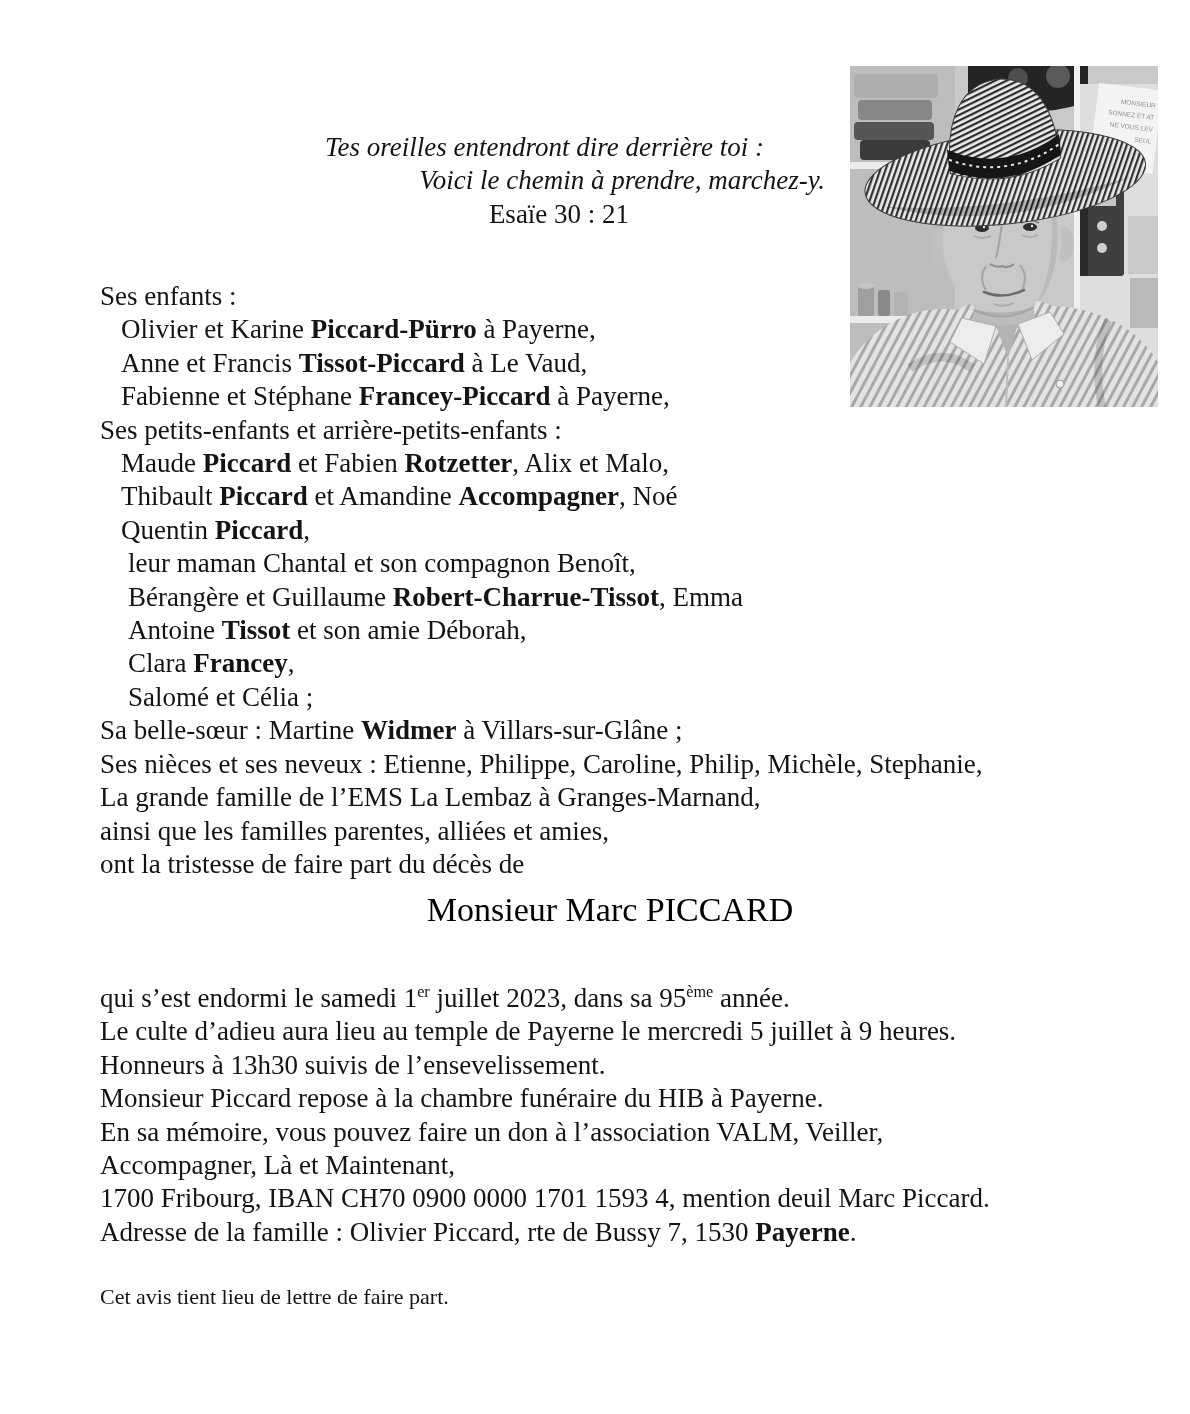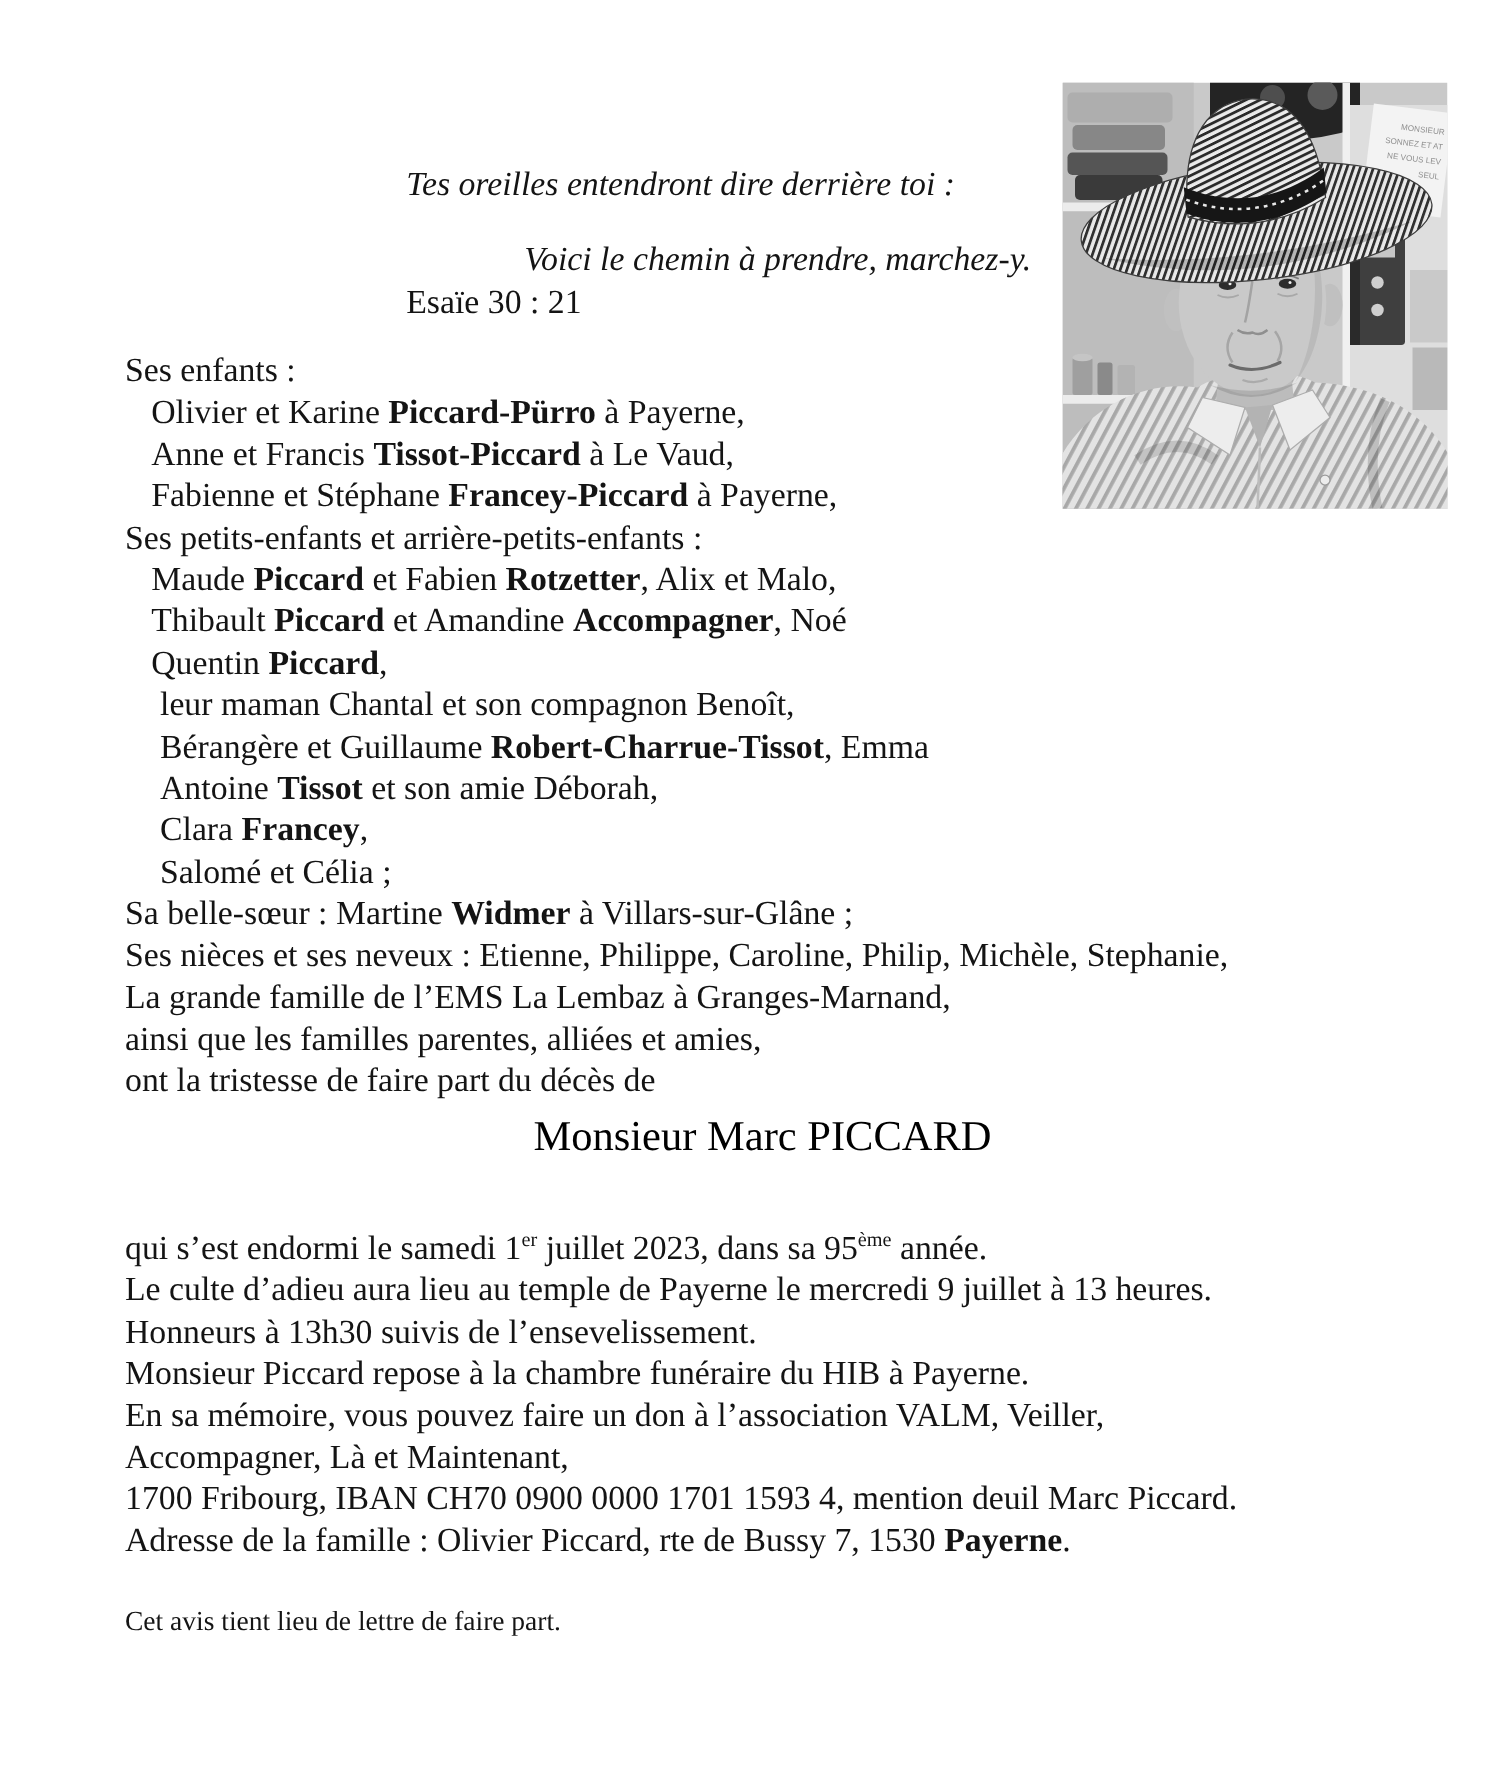--- a/index.html
+++ b/index.html
@@ -7,22 +7,22 @@
   .page{position:relative;width:1190px;height:1414px;background:#ffffff;overflow:hidden;}
 
   .tline{white-space:nowrap;font-size:27px;line-height:33.4px;}
   .tline .b{font-weight:bold;margin-top:40px;}
   .tline sup{font-size:0.6em;line-height:0;vertical-align:super;}
   .ind1{padding-left:21px;}
   .ind2{padding-left:28px;}
 
   .quote{position:absolute;left:325px;top:131px;width:500px;font-size:27px;line-height:33.4px;font-style:italic;}
   .quote .q1{text-align:left;}
-  .quote .q2{text-align:right;margin-top:27px;}
-  .quote .qref{font-style:normal;text-align:left;padding-right:32px;}
+  .quote .q2{text-align:right;}
+  .quote .qref{font-style:normal;text-align:center;padding-right:32px;}
 
   .family{position:absolute;left:100px;top:280px;}
   .deceased-title{position:absolute;left:100px;top:890px;width:1020px;text-align:center;
     font-size:34px;line-height:40px;font-weight:normal;color:#000;}
   .details{position:absolute;left:100px;top:982px;}
   .closing{position:absolute;left:100px;top:1280px;width:1020px;text-align:left;
     font-size:22px;line-height:33.4px;}
 
   .photo{position:absolute;left:850px;top:66px;width:308px;height:341px;}
   .photo text{font-family:"Liberation Sans","DejaVu Sans",sans-serif;}
@@ -167,21 +167,21 @@
       <div class="tline"><span>Ses nièces et ses neveux : Etienne, Philippe, Caroline, Philip, Michèle, Stephanie,</span></div>
       <div class="tline"><span>La grande famille de l’EMS La Lembaz à Granges-Marnand,</span></div>
       <div class="tline"><span>ainsi que les familles parentes, alliées et amies,</span></div>
       <div class="tline"><span>ont la tristesse de faire part du décès de</span></div>
     </div>
 
   <div class="deceased-title">Monsieur Marc PICCARD</div>
 
   <div class="details">
       <div class="tline"><span>qui s’est endormi le samedi 1</span><sup>er</sup><span> juillet 2023, dans sa 95</span><sup>ème</sup><span> année.</span></div>
-      <div class="tline"><span>Le culte d’adieu aura lieu au temple de Payerne le mercredi 9 juillet à 13 heures.</span></div>
+      <div class="tline"><span>Le culte d’adieu aura lieu au temple de Payerne le mercredi 5 juillet à 9 heures.</span></div>
       <div class="tline"><span>Honneurs à 13h30 suivis de l’ensevelissement.</span></div>
       <div class="tline"><span>Monsieur Piccard repose à la chambre funéraire du HIB à Payerne.</span></div>
       <div class="tline"><span>En sa mémoire, vous pouvez faire un don à l’association VALM, Veiller,</span></div>
       <div class="tline"><span>Accompagner, Là et Maintenant,</span></div>
       <div class="tline"><span>1700 Fribourg, IBAN CH70 0900 0000 1701 1593 4, mention deuil Marc Piccard.</span></div>
       <div class="tline"><span>Adresse de la famille : Olivier Piccard, rte de Bussy 7, 1530 </span><span class="b">Payerne</span><span>.</span></div>
     </div>
 
   <div class="closing">Cet avis tient lieu de lettre de faire part.</div>
 

